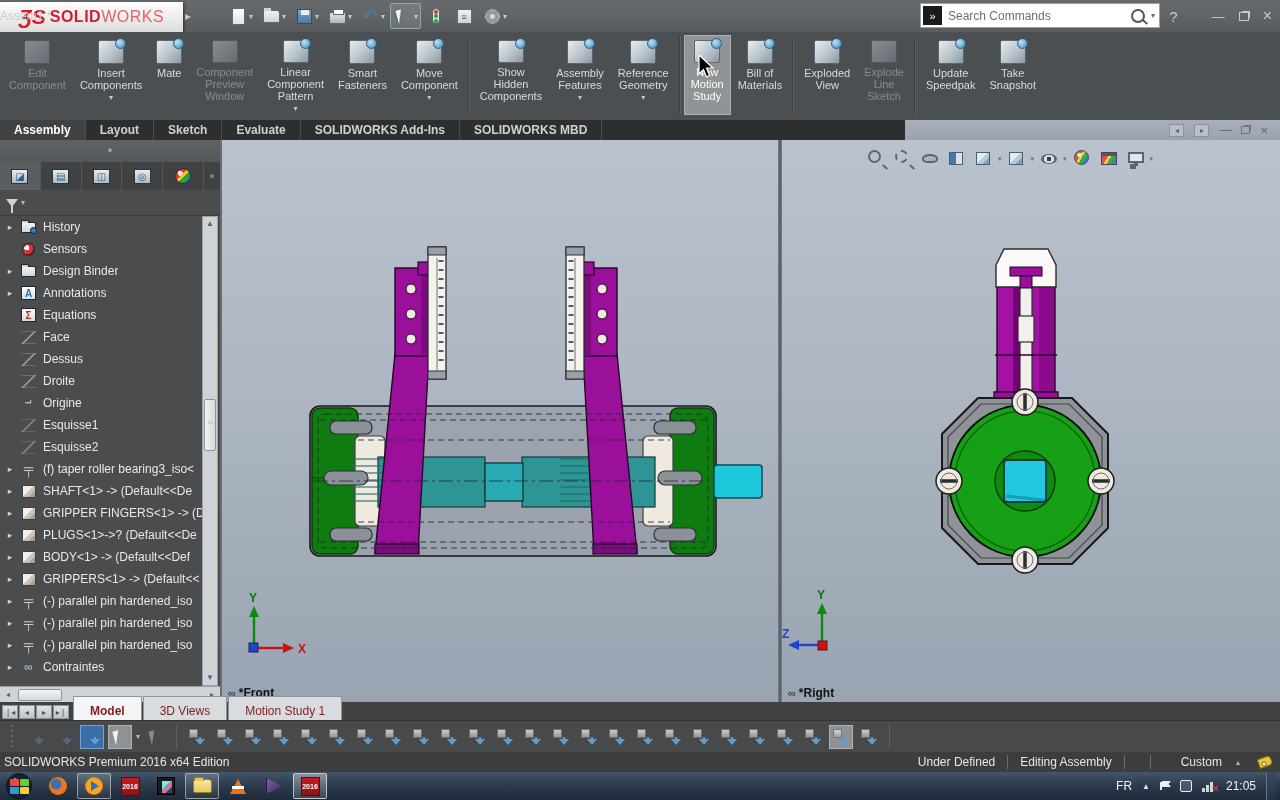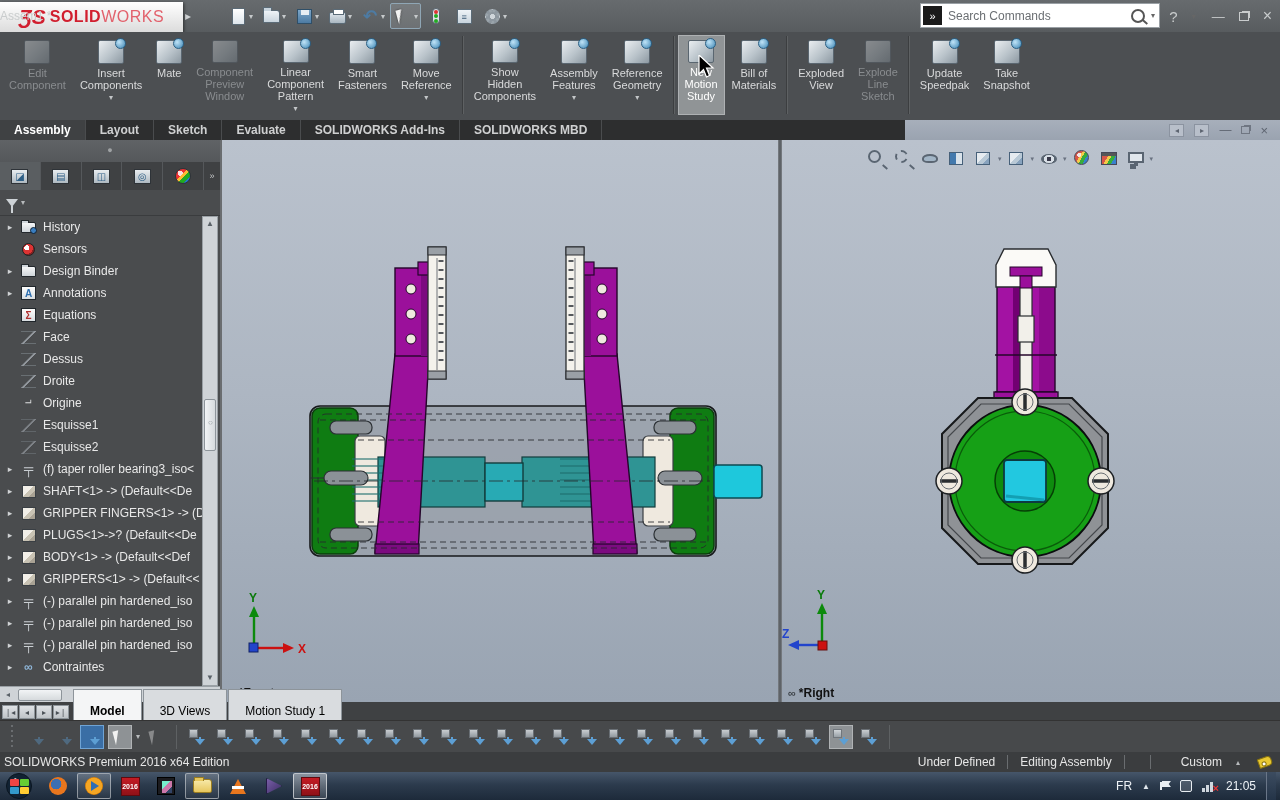--- a/index.html
+++ b/index.html
@@ -135,21 +135,21 @@
      radial-gradient(circle at 32% 30%,rgba(255,255,255,.9) 0 16%,transparent 17%),
      linear-gradient(120deg,#d43 0 38%,#fc3 38% 52%,#2a2 52% 72%,#27c 72%);}
   .h-scene{width:16px;height:13px;margin-top:2px;background:linear-gradient(#444 0 25%,transparent 25%),linear-gradient(120deg,#d43 0 38%,#fc3 38% 55%,#2a2 55% 75%,#27c 75%);border:1px solid #334;}
   .h-mon{width:16px;height:11px;margin-top:2px;border:2px solid #4a5663;background:#e8eef3;position:relative;}
   .h-mon:after{content:"";position:absolute;left:4px;bottom:-5px;width:4px;height:3px;background:#4a5663;box-shadow:-3px 2px 0 1px #4a5663;}
 
   
   .doc-row{position:absolute;left:0;top:702px;width:1280px;height:18px;background:#3f4143;display:flex;align-items:flex-end;}
   .doc-nav{display:flex;gap:1px;padding:0 4px 1px 2px;}
   .dn-btn{width:16px;height:14px;background:linear-gradient(#dfe2e5,#bfc4c8);border:1px solid #8d949a;color:#4a5056;font-size:8px;text-align:center;line-height:13px;}
-  .dtab{padding:14px 16px 2px;background:#d9dcdf;color:#000000;border:1px solid #8d949a;border-bottom:none;font-size:12px;margin-right:1px;}
+  .dtab{padding:7px 16px 2px;background:#d9dcdf;color:#7f1d1d;border:1px solid #8d949a;border-bottom:none;font-size:12px;margin-right:1px;}
   .dtab.active{background:#f4f5f6;font-weight:bold;}
 
   
   .filter-bar{position:absolute;left:0;top:720px;width:1280px;height:32px;background:#47494b;border-top:1px solid #333;display:flex;align-items:center;padding-left:10px;gap:4px;}
   .fb-dots{width:6px;height:24px;margin-right:4px;background:repeating-linear-gradient(#6a6d70 0 2px,transparent 2px 5px) 1px 0/2px 100% no-repeat;}
   .fcell{width:24px;height:24px;position:relative;border:1px solid transparent;display:flex;align-items:center;justify-content:center;}
   .fcell .mini{position:absolute;left:3px;top:3px;width:9px;height:9px;background:linear-gradient(#d7dce0,#9aa2a9);border:1px solid #6d747a;opacity:.9;}
   .fcell .fun{position:absolute;right:3px;bottom:3px;width:0;height:0;border-left:5px solid transparent;border-right:5px solid transparent;border-top:6px solid #5d9fd4;}
   .fcell .fun:after{content:"";position:absolute;left:-1px;top:-8px;width:2px;height:4px;background:#5d9fd4;}
   .fcell.disabled{opacity:.38;}
@@ -319,21 +319,21 @@
       </div>
       <div class="ribbon-btn">
         <div class="rb-icon"></div>
         <div class="rb-label">Smart
 Fasteners</div>
         <div class="rb-caret"></div>
       </div>
       <div class="ribbon-btn">
         <div class="rb-icon"></div>
         <div class="rb-label">Move
-Reference</div>
+Component</div>
         <div class="rb-caret">▾</div>
       </div>
       <div class="ribbon-sep"></div>
       <div class="ribbon-btn">
         <div class="rb-icon"></div>
         <div class="rb-label">Show
 Hidden
 Components</div>
         <div class="rb-caret"></div>
       </div>

